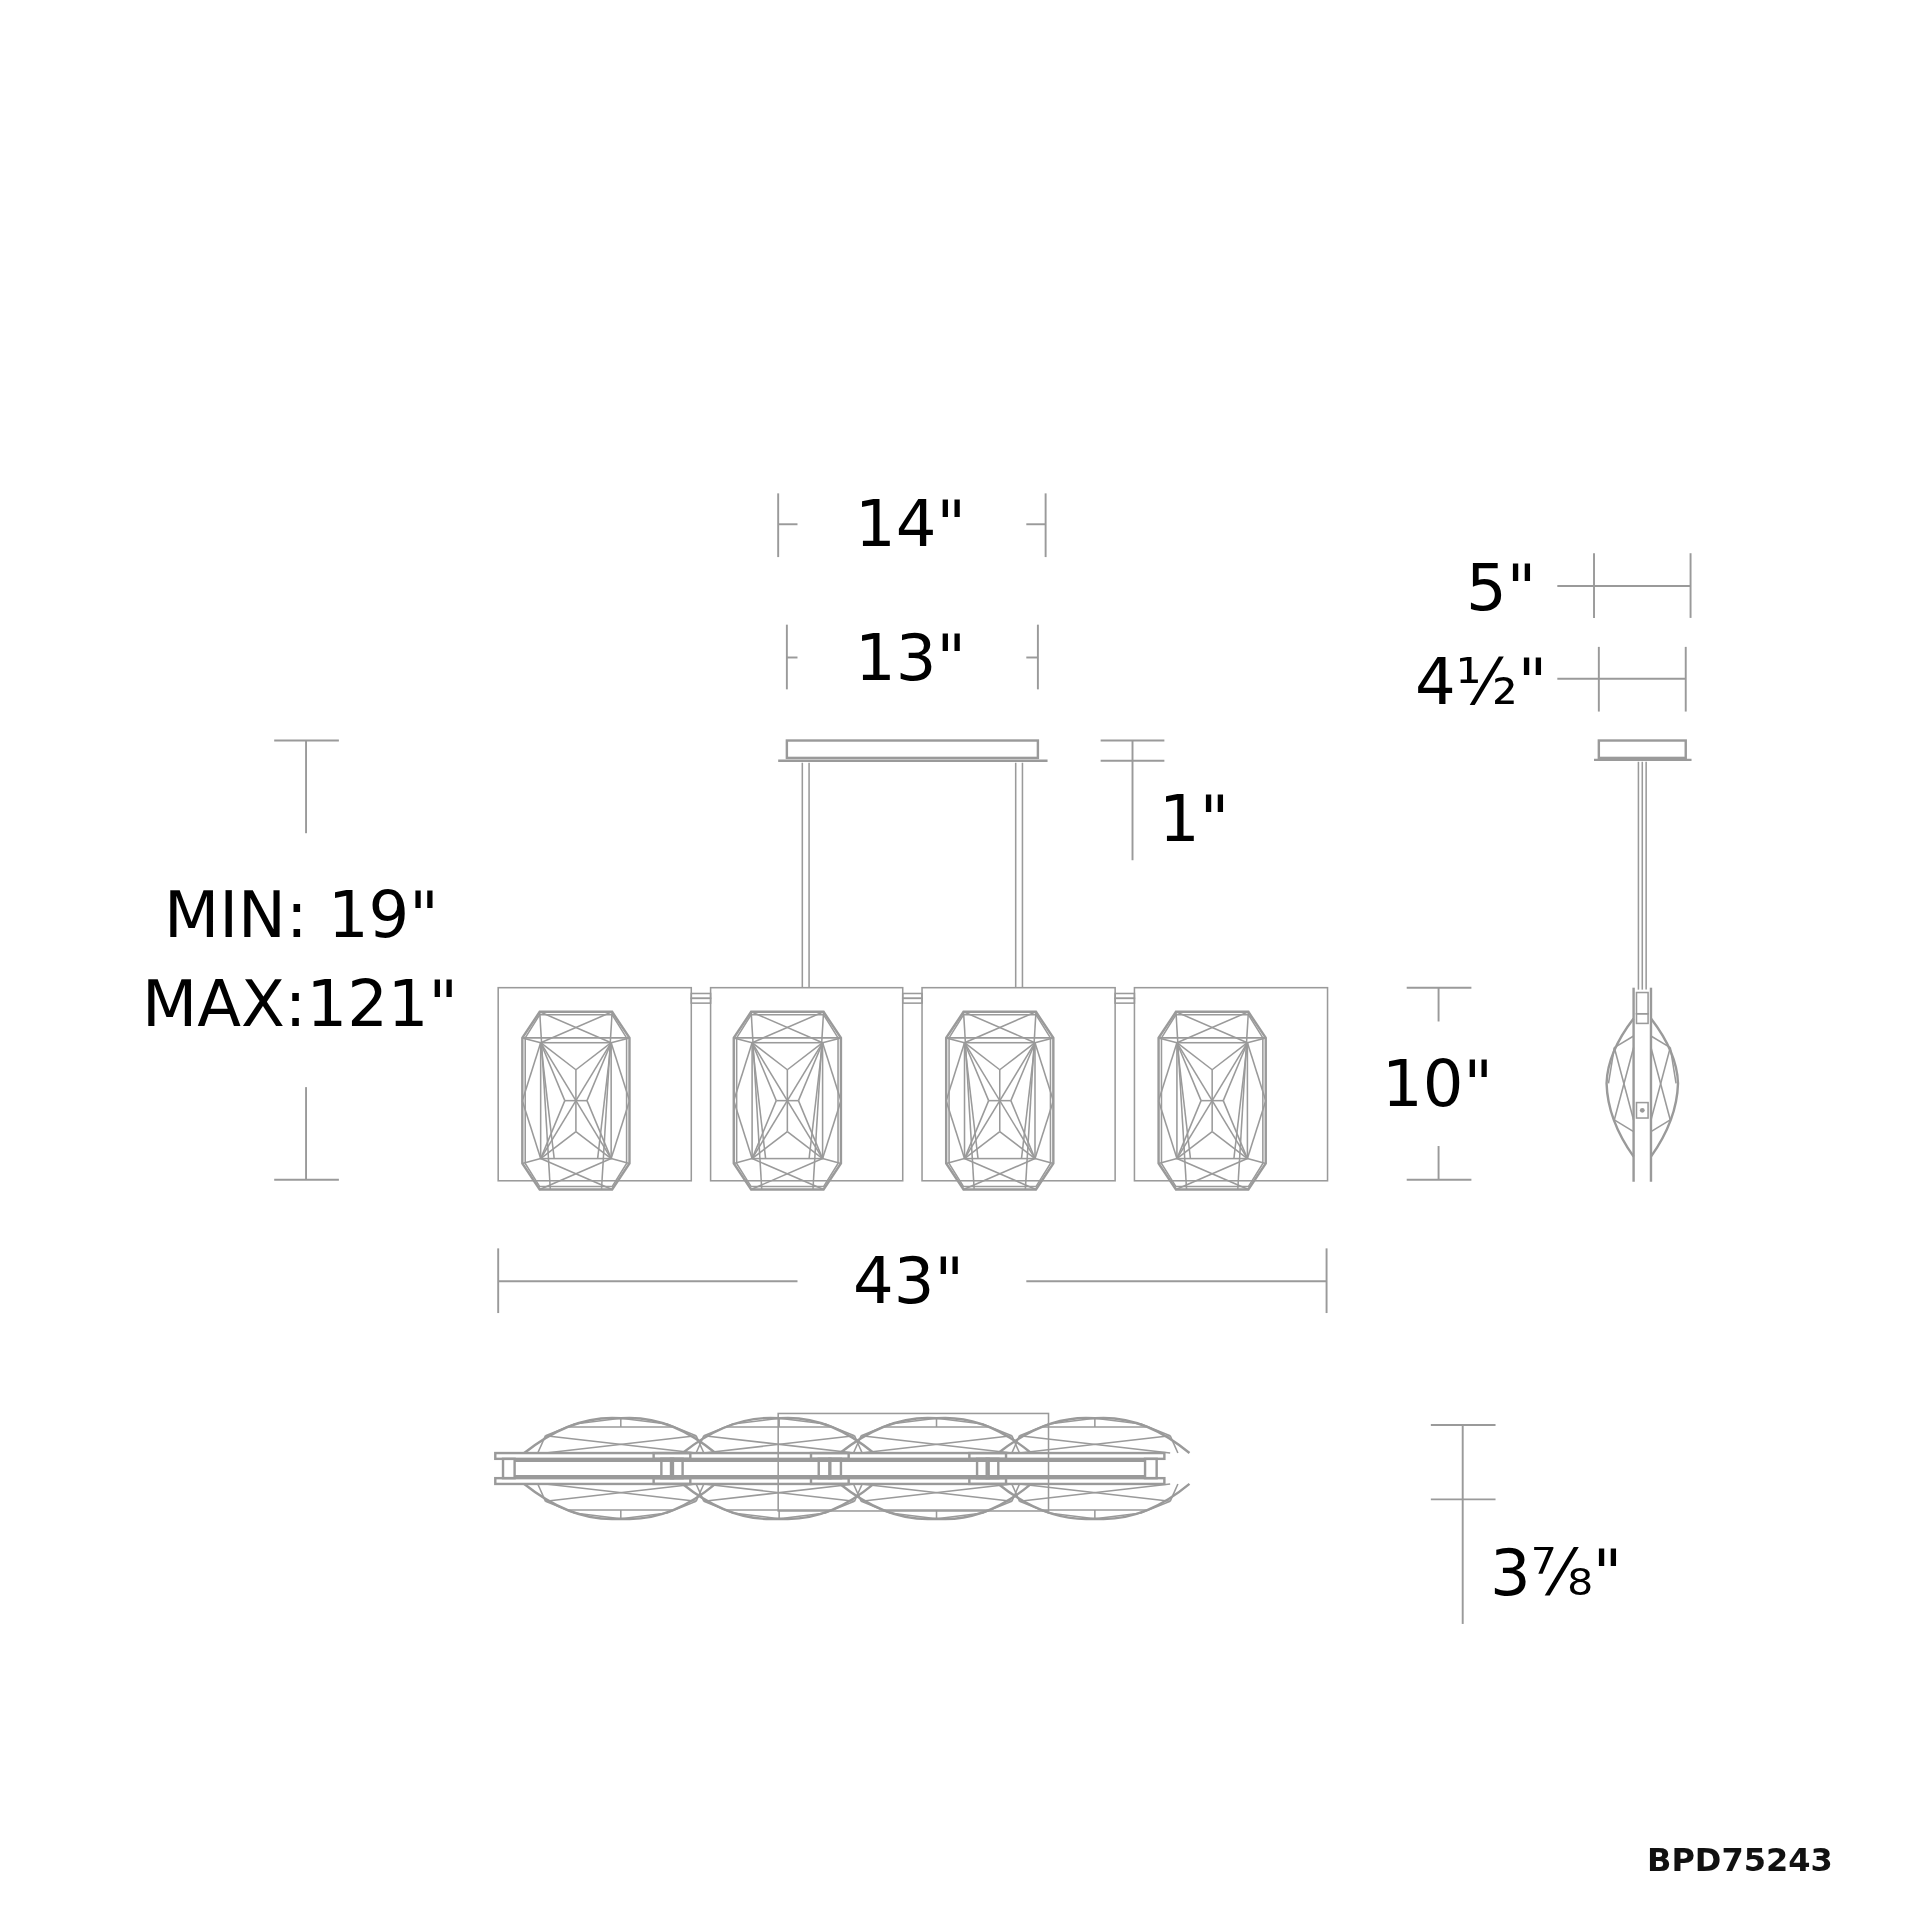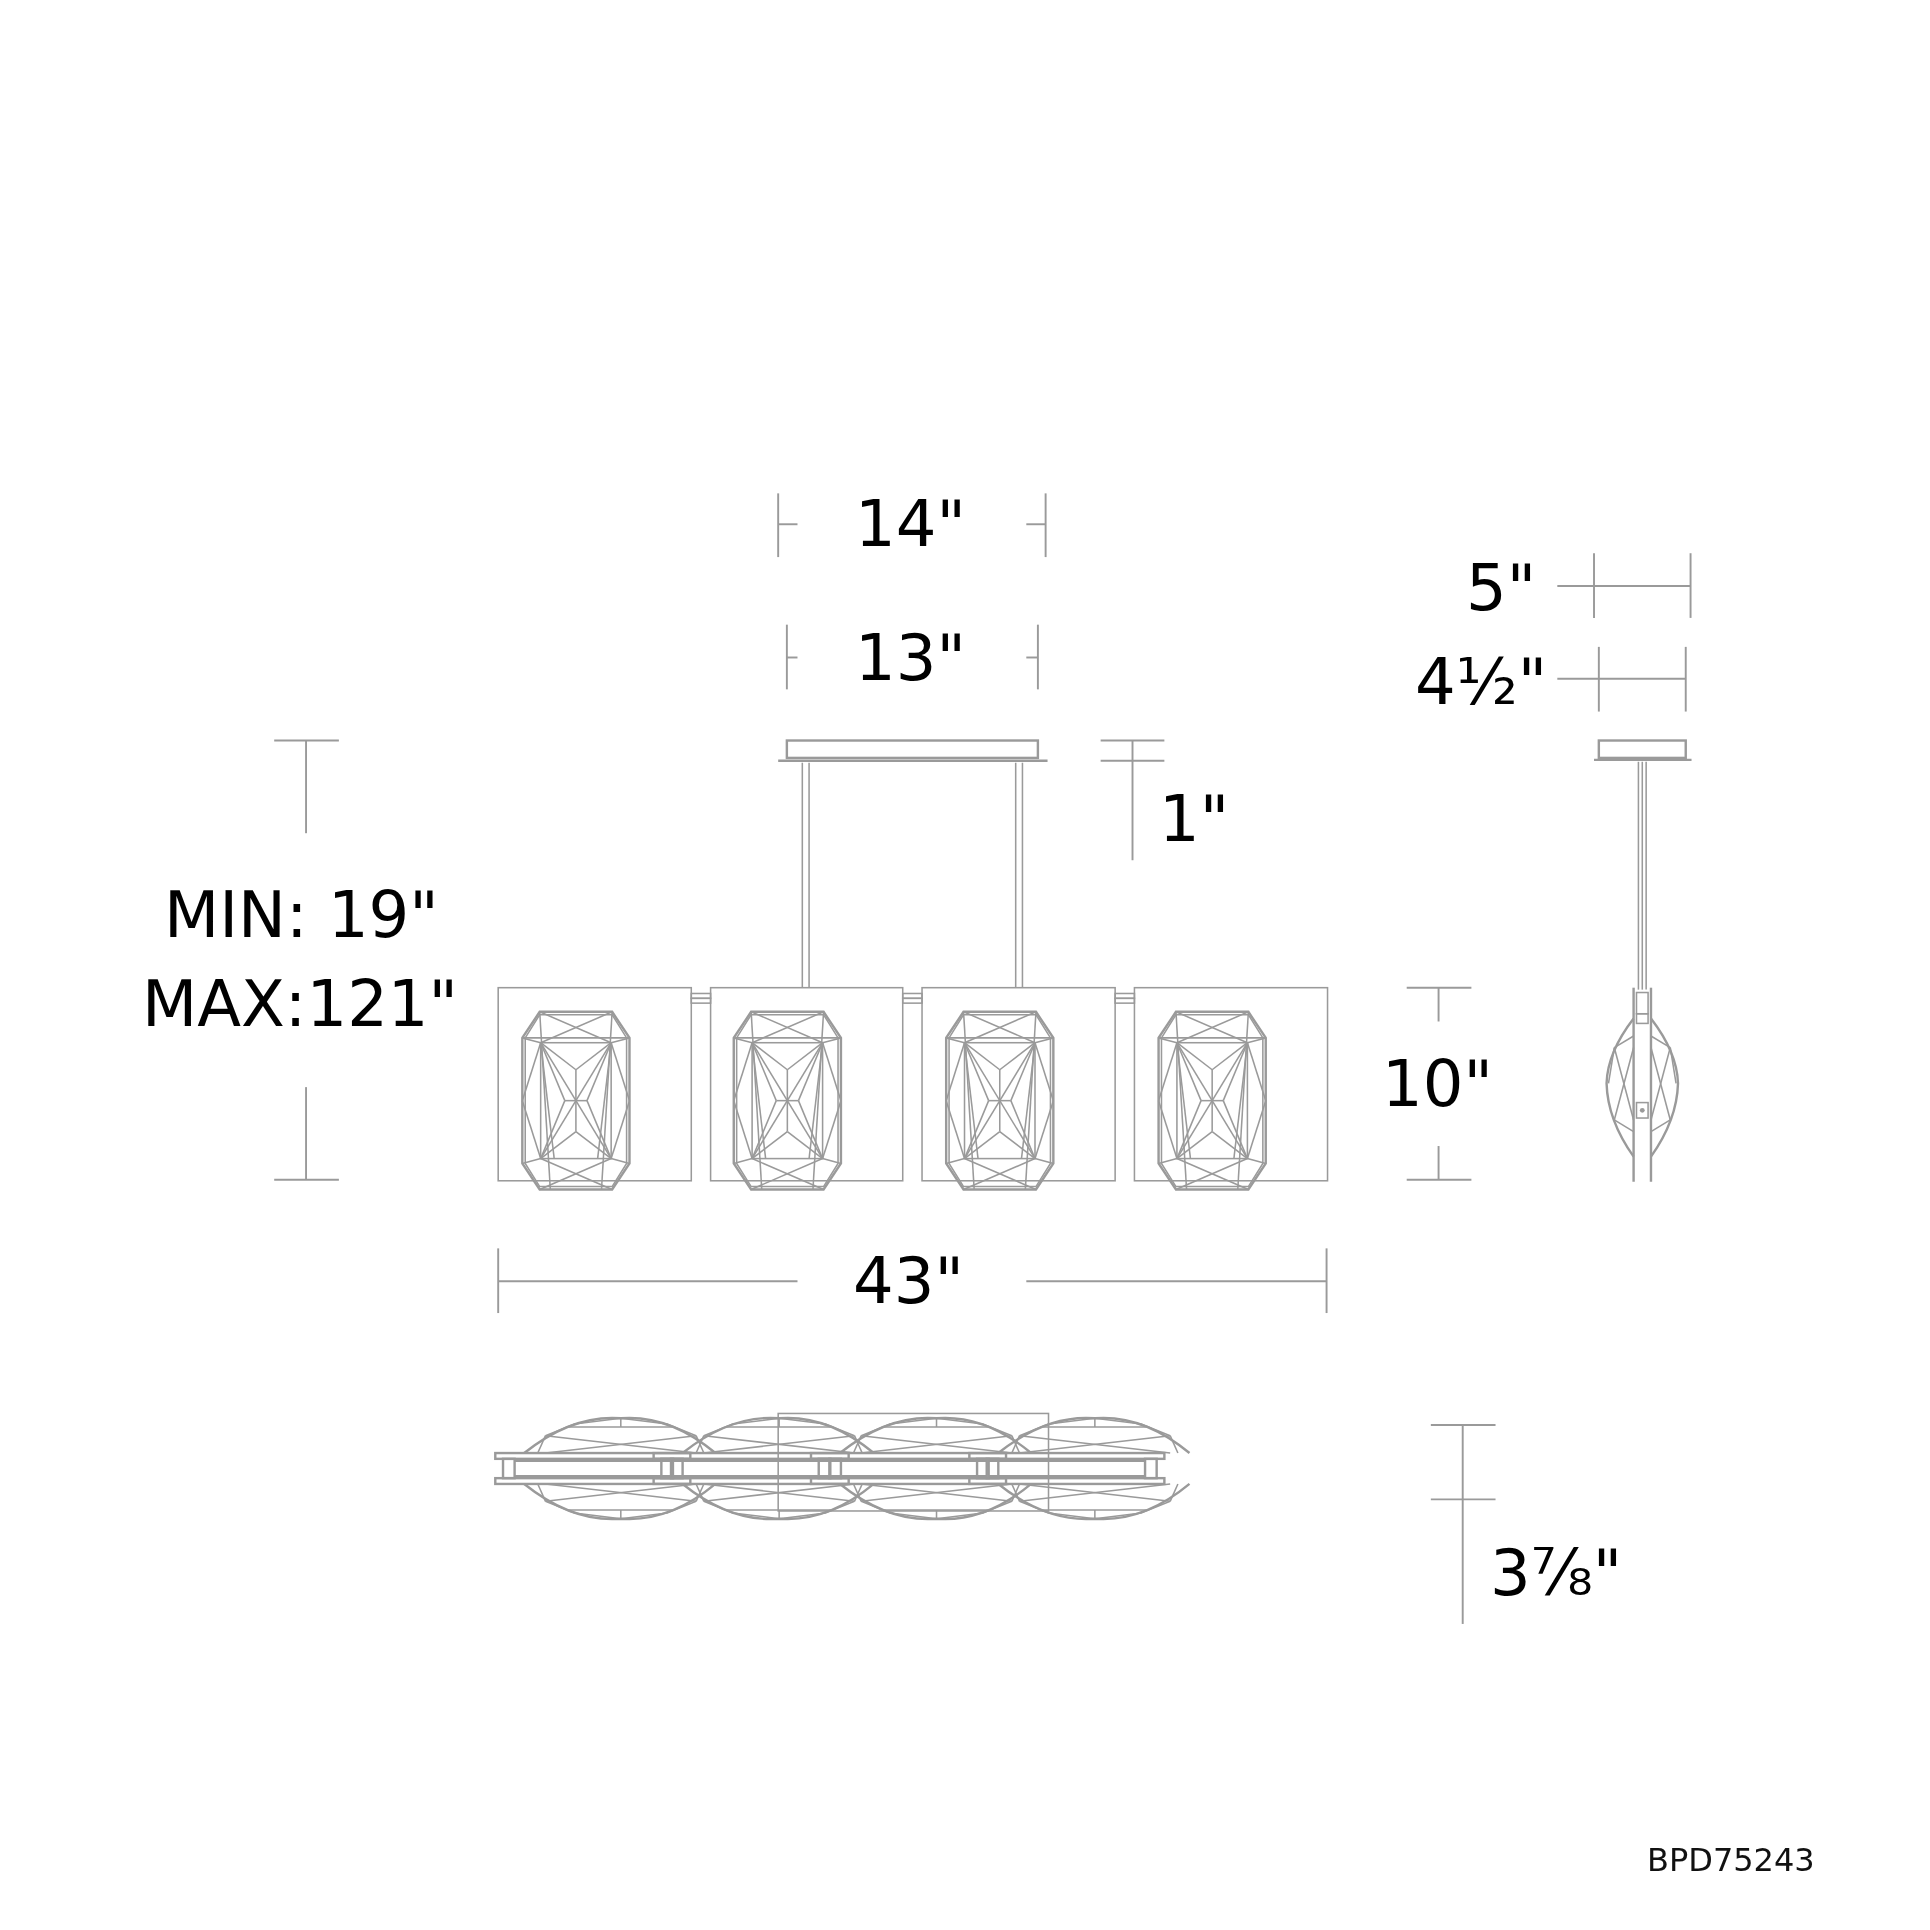--- a/index.html
+++ b/index.html
@@ -235,14 +235,14 @@
 <div class="label" style="left:855px; top:626px;">13"</div>
 <div class="label" style="left:1159px; top:787px;">1"</div>
 <div class="label" style="left:164px; top:883px;">MIN: 19"</div>
 <div class="label" style="left:142px; top:972px;">MAX:121"</div>
 <div class="label" style="left:1382px; top:1052px;">10"</div>
 <div class="label" style="left:853px; top:1249px;">43"</div>
 <div class="label" style="left:1466px; top:556px;">5"</div>
 <div class="label" style="left:1415px; top:650px;">4½"</div>
 <div class="label" style="left:1490px; top:1541px;">3⅞"</div>
 
-<div class="model" style="left:1647px; top:1841px;">BPD75243</div>
+<div class="model" style="left:1647px; top:1841px;font-weight:bold;">BPD75243</div>
 
 
 </body></html>

